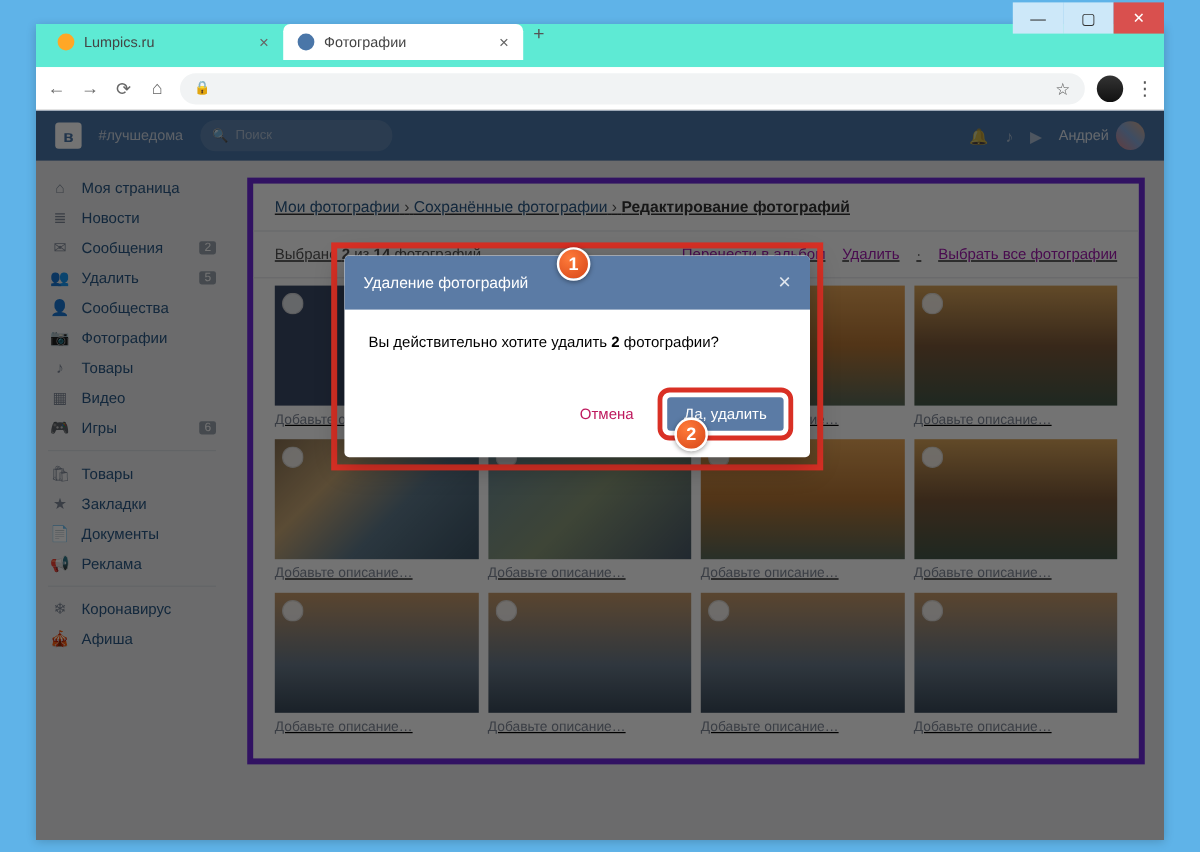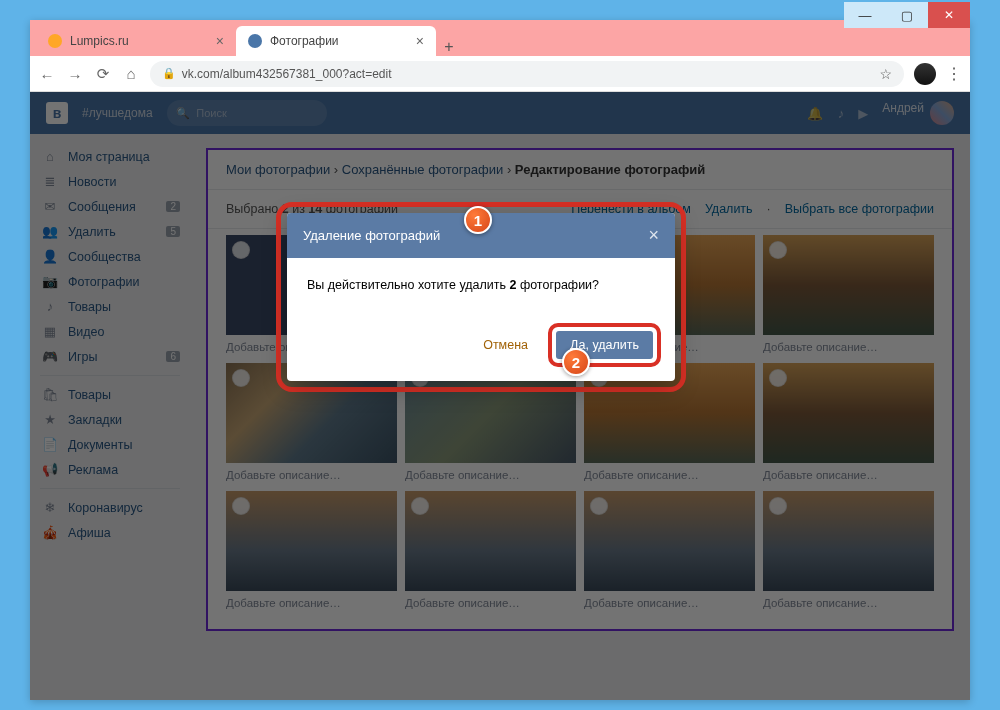--- a/index.html
+++ b/index.html
@@ -6,21 +6,21 @@
 body { width:1000px; height:710px; background:#5fb3e8; overflow:hidden; position:relative; }
 .window { position:absolute; left:30px; top:20px; width:940px; height:680px; background:#fff; box-shadow:0 2px 8px rgba(0,0,0,.2); }
 
 
 .win-controls { position:absolute; right:0; top:-18px; height:26px; display:flex; }
 .win-btn { width:42px; height:26px; display:flex; align-items:center; justify-content:center; font-size:13px; }
 .win-btn.close { background:#d9504e; color:#fff; font-size:12px; }
 .win-btn.min,.win-btn.max { background:#cde8f9; color:#333; }
 
 
-.tabstrip { height:36px; background:#fca5a5; display:flex; align-items:flex-end; padding-left:6px; }
+.tabstrip { height:36px; background:#5eead4; display:flex; align-items:flex-start; padding-left:6px; }
 .tab { height:30px; padding:0 12px; display:flex; align-items:center; gap:8px; font-size:12px; color:#444; border-radius:6px 6px 0 0; min-width:200px; max-width:220px; position:relative; }
 .tab.active { background:#fff; }
 .tab .favicon { width:14px; height:14px; border-radius:50%; background:#4a76a8; }
 .tab.first .favicon { background:#ffa726; }
 .tab .close-tab { margin-left:auto; font-size:14px; color:#666; }
 .newtab { width:26px; text-align:center; font-size:16px; color:#555; }
 
 
 .addr { height:36px; background:#fff; border-bottom:1px solid #ddd; display:flex; align-items:center; padding:0 8px; gap:10px; }
 .nav-ico { width:18px; text-align:center; color:#666; font-size:15px; }
@@ -33,62 +33,62 @@
 
 .vk-wrap { position:relative; height:calc(100% - 72px); overflow:hidden; }
 .dim { position:absolute; inset:0; background:rgba(0,0,0,.55); z-index:5; }
 
 
 .vk-header { height:42px; background:#4a76a8; display:flex; align-items:center; padding:0 16px; gap:14px; color:#cfd8e4; font-size:12px; }
 .vk-logo { width:22px; height:22px; background:#fff; color:#4a76a8; border-radius:3px; font-size:14px; font-weight:bold; display:flex; align-items:center; justify-content:center; }
 .vk-search { flex:0 0 160px; height:26px; background:rgba(255,255,255,.12); border-radius:13px; display:flex; align-items:center; padding:0 10px; gap:6px; font-size:11px; color:#aebfd4; }
 .vk-spacer { flex:1; }
 .vk-top-ico { font-size:13px; opacity:.75; }
-.vk-user { display:flex; gap:6px; font-size:12px; color:#dfe7f1; }
+.vk-user { display:flex; align-items:center; gap:6px; font-size:12px; color:#dfe7f1; }
 .vk-user .a { width:24px; height:24px; border-radius:50%; background:linear-gradient(45deg,#d88,#8ad,#da8); }
 
 
 .vk-body { display:flex; height:calc(100% - 42px); background:#edeef0; }
 .side { width:160px; padding:10px 0; font-size:12.5px; color:#2a5885; }
 .side-item { display:flex; align-items:center; gap:10px; padding:5px 12px; position:relative; }
 .side-item .ico { width:16px; text-align:center; color:#828a99; font-size:13px; }
 .badge { position:absolute; right:10px; background:#99a2ad; color:#fff; font-size:10px; border-radius:2px; padding:0 4px; }
 .side-sep { height:1px; background:#dadee3; margin:6px 10px; }
 .side-foot { padding:6px 12px; font-size:11px; color:#828a99; line-height:1.7; }
 
 
 .content { flex:1; padding:14px 16px; }
-.panel { background:#fff; border:2px solid #6d28d9; padding:0; }
+.panel { background:#fff; border:5px solid #6d28d9; padding:0;text-decoration:underline; }
 .crumbs { padding:12px 18px; font-size:13px; color:#555; border-bottom:1px solid #e7e8ec; }
 .crumbs a { color:#2a5885; }
 .b { font-weight:600; color:#333; }
 .row2 { padding:12px 18px; font-size:12.5px; color:#555; display:flex; gap:8px; border-bottom:1px solid #e7e8ec; }
 .row2 .r { margin-left:auto; display:flex; gap:14px; }
-.row2 a { color:#0369a1; }
+.row2 a { color:#a21caf; }
 
 
 .grid { display:grid; grid-template-columns:repeat(4,1fr); gap:8px; padding:6px 18px 18px; }
 .ph { position:relative; }
 .thumb { height:100px; background:linear-gradient(135deg,#8b7355 0%,#c9a876 30%,#5f7a8c 60%,#3d5466 100%); position:relative; }
 .ph:nth-child(1) .thumb { background:#3b4a66; }
 .ph:nth-child(3) .thumb,.ph:nth-child(7) .thumb { background:linear-gradient(#e8a657,#b57535 50%,#5a6a5a); }
 .ph:nth-child(4) .thumb,.ph:nth-child(8) .thumb { background:linear-gradient(#d9a45a,#7d5a3a 50%,#455a4a); }
 .ph:nth-child(2) .thumb,.ph:nth-child(6) .thumb { background:linear-gradient(135deg,#6a8a9a,#8a9a7a 50%,#4a5a6a); }
 .ph:nth-child(9) .thumb,.ph:nth-child(10) .thumb,.ph:nth-child(11) .thumb,.ph:nth-child(12) .thumb { background:linear-gradient(#c79a6a,#6a7a8a 60%,#3a4a5a); }
 .sel { position:absolute; top:6px; left:6px; width:18px; height:18px; border-radius:50%; background:rgba(255,255,255,.85); border:1px solid rgba(0,0,0,.1); }
 .cap { font-size:11.5px; color:#828a99; padding:6px 0 2px; }
 
 
-.modal-frame { position:absolute; left:246px; top:182px; width:410px; z-index:10; border:5px solid #d93025; border-radius:16px; padding:6px; }
+.modal-frame { position:absolute; left:246px; top:182px; width:410px; z-index:10; border:5px solid #d93025; border-radius:0; padding:6px; }
 .modal { background:#fff; border-radius:4px; overflow:hidden; box-shadow:0 6px 24px rgba(0,0,0,.3); }
 .modal-head { background:#5b7ba5; color:#fff; padding:12px 16px; font-size:13px; display:flex; align-items:center; }
 .modal-head .x { margin-left:auto; font-size:18px; opacity:.8; }
 .modal-body { padding:18px 20px; font-size:12.5px; color:#000000; line-height:1.5; }
 .modal-foot { padding:10px 14px 14px; display:flex; justify-content:flex-end; gap:10px; align-items:center; }
-.btn-cancel { color:#a16207; font-size:12.5px; padding:6px 10px; }
+.btn-cancel { color:#be185d; font-size:12.5px; padding:6px 10px; }
 
 
 .confirm-wrap { border:4px solid #d93025; border-radius:10px; padding:4px; position:relative; }
 .btn-confirm { background:#5b7ba5; color:#fff; font-size:12.5px; padding:7px 14px; border-radius:3px; }
 
 
 .callout { position:absolute; width:28px; height:28px; border-radius:50%; background:radial-gradient(circle at 35% 30%,#ff7b3a,#d64518); color:#fff; font-weight:bold; font-size:15px; display:flex; align-items:center; justify-content:center; border:2px solid #fff; box-shadow:0 1px 4px rgba(0,0,0,.4); z-index:20; }
 .c1 { left:434px; top:186px; }
 .c2 { left:532px; top:328px; }
 </style>
@@ -116,21 +116,20 @@
     <div class="newtab">+</div>
   </div>
 
   <div class="addr">
     <span class="nav-ico">←</span>
     <span class="nav-ico">→</span>
     <span class="nav-ico">⟳</span>
     <span class="nav-ico">⌂</span>
     <div class="url-box">
       <span class="lock">🔒</span>
-      <span>vk.com/album432567381_000?act=edit</span>
       <span class="star">☆</span>
     </div>
     <span class="avatar-small"></span>
     <span class="menu-dots">⋮</span>
   </div>
 
   <div class="vk-wrap">
     <div class="vk-header">
       <span class="vk-logo">в</span>
       <span>#лучшедома</span>

